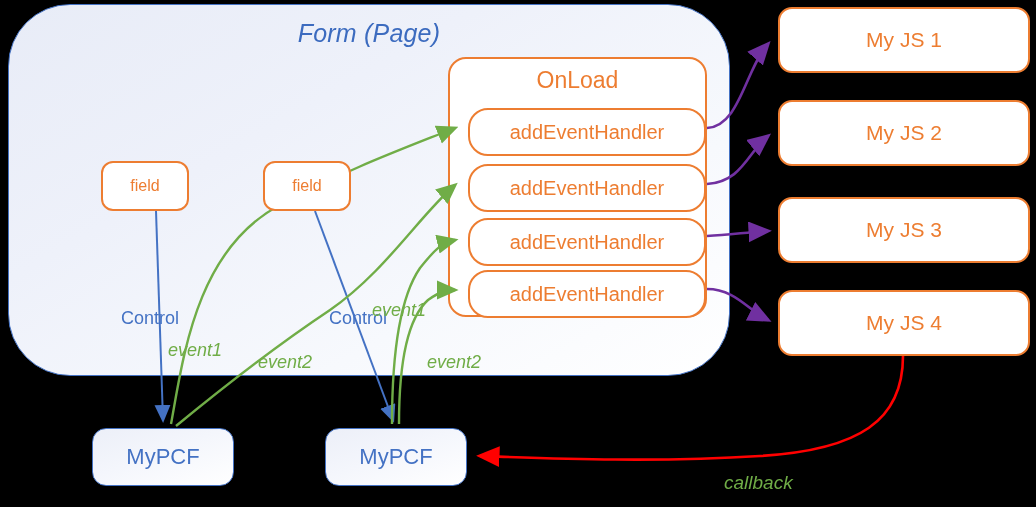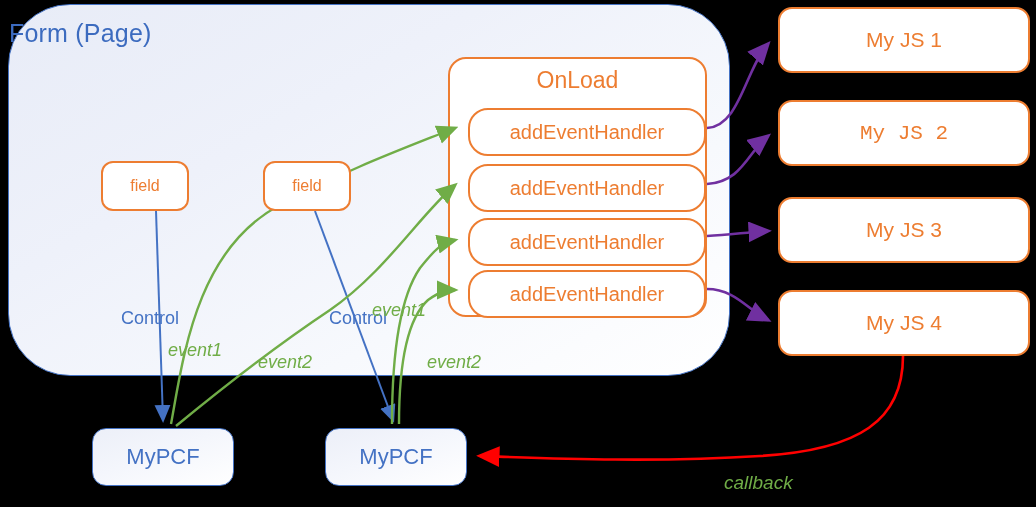--- a/index.html
+++ b/index.html
@@ -40,24 +40,25 @@
     border: 1.6px solid #4472C4;
     border-radius: 62px;
     background: linear-gradient(150deg, #e8ecf7 0%, #eef1fa 35%, #f7f9fd 70%, #ffffff 100%);
     display: block;
   }
   .form-title {
     position: absolute;
     left: 0;
     top: 14px;
     width: 100%;
-    text-align: left;
+    text-align: center;
     color: #3C6BBF;
     font-size: 25px;
     letter-spacing: 0.2px;
+    font-style: italic;
   }
   
   .orange-box {
     border: 2px solid #ED7D31;
     background: #FFFFFF;
     color: #ED7D31;
   }
   .field-box {
     width: 88px;
     height: 50px;
@@ -99,21 +100,21 @@
 
   
   .js-box {
     left: 778px;
     width: 252px;
     height: 66px;
     border-radius: 14px;
     font-size: 21px;
   }
   .js-1 { top: 7px; }
-  .js-2 { top: 100px; font-family: Liberation Mono, monospace; }
+  .js-2 { top: 100px; }
   .js-3 { top: 197px; }
   .js-4 { top: 290px; border-radius: 14px; }
 
   
   .pcf-box {
     width: 142px;
     height: 58px;
     border: 1.6px solid #4472C4;
     border-radius: 14px;
     background: linear-gradient(160deg, #eceff8 0%, #f4f6fc 45%, #ffffff 100%);

